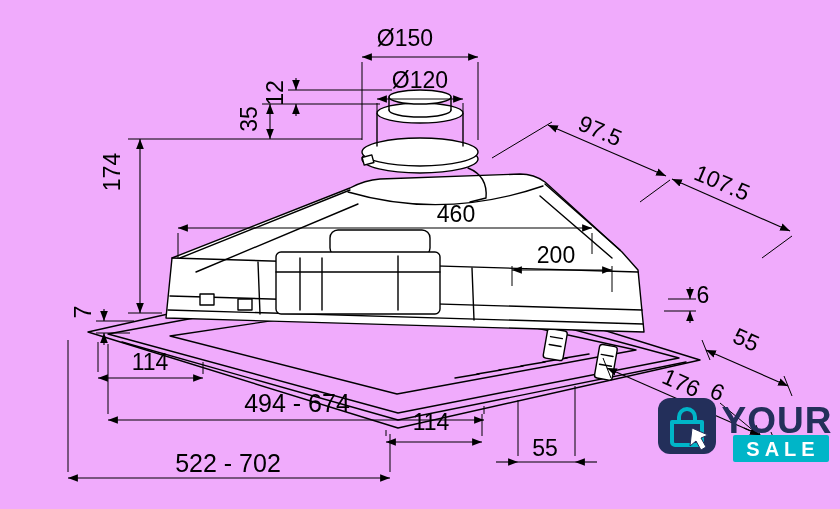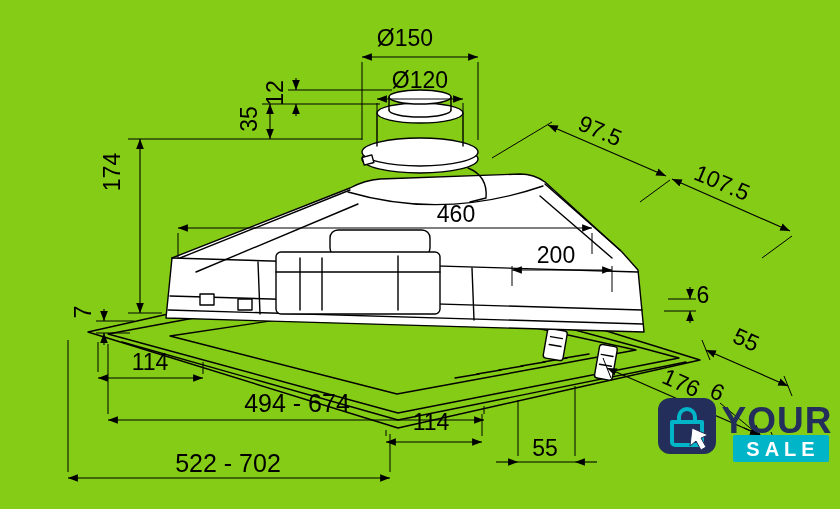--- a/index.html
+++ b/index.html
@@ -1,17 +1,17 @@
 <!DOCTYPE html>
 <html><head>
 <meta charset="utf-8">
 <style>
   *{box-sizing:border-box}
   html,body{margin:0;padding:0;background:#fff}
-  .stage{position:relative;width:840px;height:509px;background:#84cc16;overflow:hidden;
+  .stage{position:relative;width:840px;height:509px;background:#f0abfc;overflow:hidden;
          font-family:"Liberation Sans",sans-serif}
   svg{display:block}
   .draw{stroke:#000;stroke-width:1.4;fill:none;stroke-linecap:round;stroke-linejoin:round}
   .fillw{fill:#fff;stroke:#000;stroke-width:1.4;stroke-linejoin:round}
   .dim{stroke:#000;stroke-width:1.1;fill:none}
   .ext{stroke:#000;stroke-width:1;fill:none}
   .dim-text{font:23px "Liberation Sans",sans-serif;fill:#000}
   .dim-text-lg{font:25px "Liberation Sans",sans-serif;fill:#000}
   .logo-your{font:bold 37px "Liberation Sans",sans-serif;fill:#232f5a;letter-spacing:1px}
   .logo-sale{font:bold 20px "Liberation Sans",sans-serif;fill:#ffffff;letter-spacing:5px}

